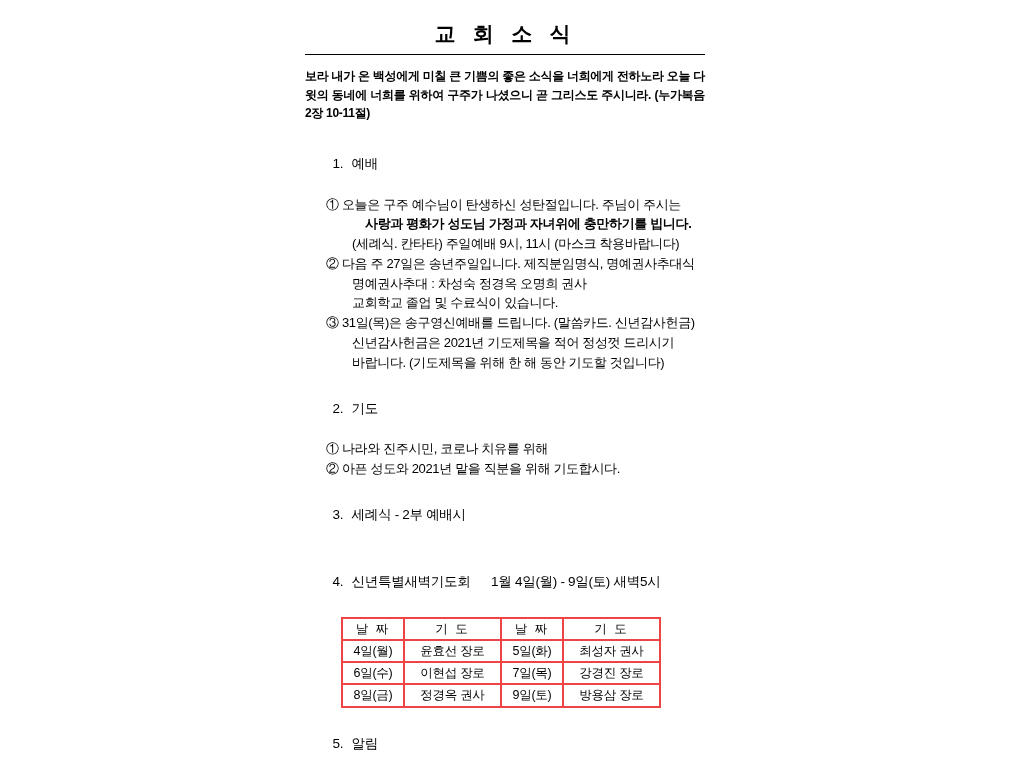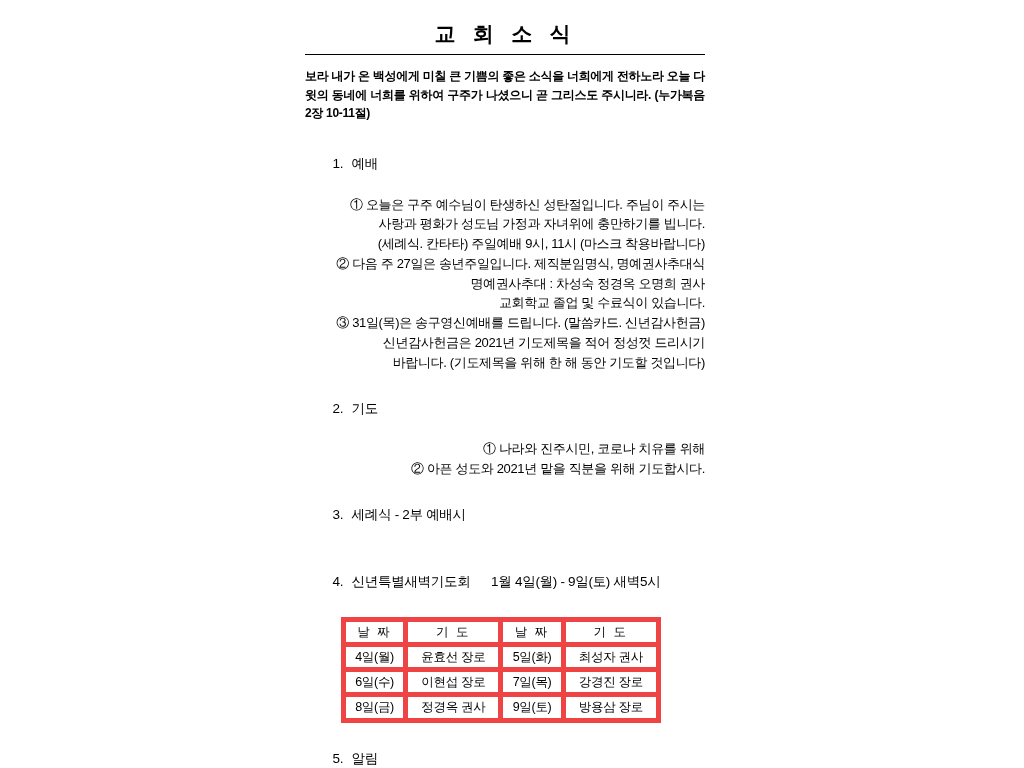--- a/index.html
+++ b/index.html
@@ -57,45 +57,45 @@
     white-space: pre-wrap;
   }
   .sec-head .num {
     display: inline-block;
     width: 19px;
   }
   .items {
     margin: 0;
     padding: 0;
     list-style: none;
-    text-align: right;
   }
   .item {
     font-size: 13px;
     line-height: 1.52;
     letter-spacing: -0.35px;
     padding-left: 22px;
     text-indent: -13px;
     margin-left: 12px;
   }
   .item .cont {
     display: block;
     text-indent: 0;
     padding-left: 13px;
   }
   .item .cont.deep {
     padding-left: 26px;
+    font-weight: bold;
   }
   table.prayer {
     border-collapse: collapse;
     margin: 5px 0 4px 36px;
     width: 320px;
   }
   table.prayer th, table.prayer td {
-    border: 5px solid #ef4444;
+    border: 2px solid #ef4444;
     font-size: 12.5px;
     text-align: center;
     padding: 1px 2px;
     line-height: 1.45;
     letter-spacing: -0.3px;
     font-weight: normal;
   }
   table.prayer th {
     letter-spacing: 2px;
   }

